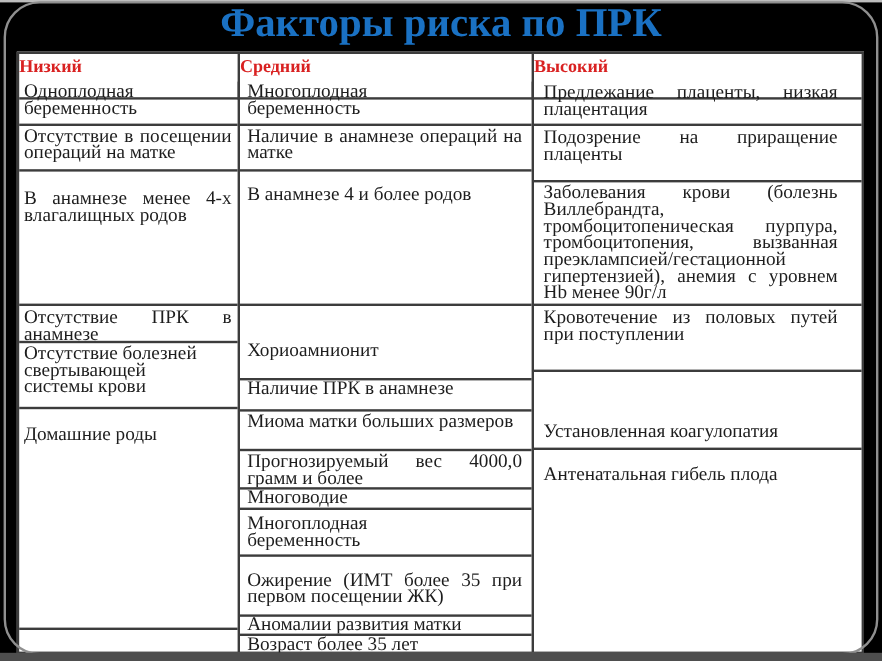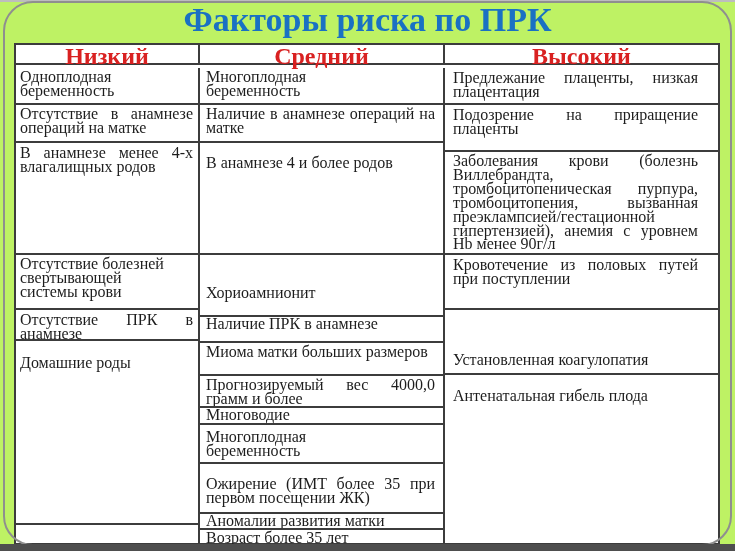--- a/index.html
+++ b/index.html
@@ -1,58 +1,58 @@
 <!DOCTYPE html>
 <html><head>
 <meta charset="utf-8">
 <style>
   html,body{margin:0;padding:0;background:#e9e9e9;}
   .slide{
-    position:relative;width:735px;height:551px;background:#bef264;
+    position:relative;width:735px;height:551px;background:#000000;
     font-family:"Liberation Serif","DejaVu Serif",serif;color:#1d1d1d;overflow:hidden;
   }
   .top-edge{position:absolute;left:0;top:0;width:735px;height:2px;background:#bdbdbd;}
   .frame{
     position:absolute;left:3px;top:1px;right:3px;bottom:5px;
     border:2px solid #8f8f8f;border-radius:30px;pointer-events:none;
   }
   .bottom-band{position:absolute;left:0;top:544px;width:735px;height:7px;background:#4e4e4e;}
   .title{
     position:absolute;left:0;top:1px;width:735px;text-align:center;
     font-size:34px;font-weight:bold;letter-spacing:0px;
   }
   .table{
     position:absolute;left:14px;top:43px;width:706px;height:502px;
     border:2px solid #3c3c3c;box-sizing:border-box;background:#fff;
     display:flex;flex-direction:column;
   }
   .thead{display:flex;flex:0 0 auto;height:23px;}
   .th{
-    box-sizing:border-box;height:20px;border-right:2px solid #3c3c3c;border-bottom:2px solid #3c3c3c;
-    font-size:24px;font-weight:bold;text-align:center;line-height:22px;
+    box-sizing:border-box;height:38px;border-right:2px solid #3c3c3c;border-bottom:2px solid #3c3c3c;
+    font-size:15px;font-weight:bold;text-align:left;line-height:22px;
   }
   .th.c-high{border-right:none;}
   .tbody{display:flex;flex:1 1 auto;align-items:stretch;}
   .col{display:flex;flex-direction:column;box-sizing:border-box;}
   .col-low{width:184px;border-right:2px solid #3c3c3c;}
   .col-med{width:245px;border-right:2px solid #3c3c3c;}
   .col-high{width:273px;}
   .w-low{width:184px;} .w-med{width:245px;} .w-high{width:273px;}
   .cell{
     box-sizing:border-box;border-bottom:2px solid #3c3c3c;
     font-size:16px;line-height:0.88;white-space:pre-line;
     padding:2px 5px 0 4px;overflow:hidden;
   }
   .col-med .cell{padding-left:6px;padding-right:8px;}
   .col-high .cell{padding-left:8px;padding-right:20px;}
   .cell.j{text-align:justify;}
   .cell.last{border-bottom:none;}
   .filler{flex:1 1 auto;border-bottom:none;}
   
-  .l0{height:37px;} .l1{height:38px;} .l2{height:112px;padding-top:3px;}
+  .l0{height:37px;} .l1{height:38px;} .l2{height:112px;padding-top:16px;}
   .l3{height:55px;} .l4{height:31px;padding-top:3px;} .l5{height:184px;padding-top:15px;}
   .m0{height:37px;} .m1{height:38px;} .m2{height:112px;padding-top:13px;}
   .m3{height:62px;padding-top:31px;} .m4{height:26px;padding-top:0;}
   .m5{height:33px;} .m6{height:32px;} .m7{height:17px;padding-top:0;}
   .m8{height:39px;padding-top:5px;} .m9{height:50px;padding-top:13px;}
   .m10{height:16px;padding-top:0;} .m11{height:17px;padding-top:1px;}
   .h0{height:37px;padding-top:3px;} .h1{height:47px;padding-top:3px;}
   .h2{height:103px;padding-top:2px;line-height:0.87;} .h3{height:55px;padding-top:3px;}
   .h4{height:32px;padding-top:10px;margin-top:33px;} .h5{height:205px;padding-top:14px;}
 </style>
@@ -69,26 +69,26 @@
       <div class="th w-low" style="color:#d92121;">Низкий</div>
       <div class="th w-med" style="color:#d92121;">Средний</div>
       <div class="th w-high c-high" style="color:#d92121;">Высокий</div>
     </div>
 
     <div class="tbody">
 
       <div class="col col-low">
         <div class="cell l0">Одноплодная
 беременность</div>
-        <div class="cell l1 j">Отсутствие в анамнезе операций на матке</div>
+        <div class="cell l1 j">Отсутствие в посещении операций на матке</div>
         <div class="cell l2 j">В анамнезе менее 4-х влагалищных родов</div>
+        <div class="cell l4 j">Отсутствие ПРК в анамнезе</div>
         <div class="cell l3">Отсутствие болезней
 свертывающей
 системы крови</div>
-        <div class="cell l4 j">Отсутствие ПРК в анамнезе</div>
         <div class="cell l5">Домашние роды</div>
         <div class="cell filler"></div>
       </div>
 
       <div class="col col-med">
         <div class="cell m0">Многоплодная
 беременность</div>
         <div class="cell m1 j">Наличие в анамнезе операций на матке</div>
         <div class="cell m2">В анамнезе 4 и более родов</div>
         <div class="cell m3">Хориоамнионит</div>

